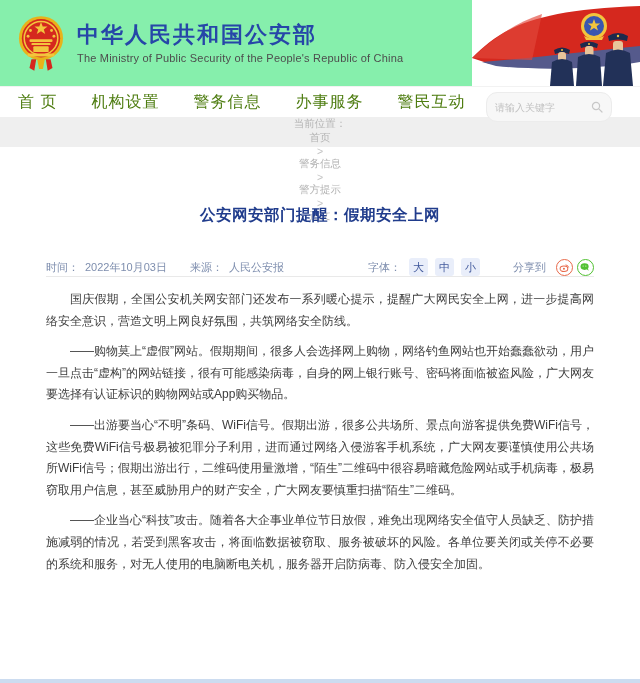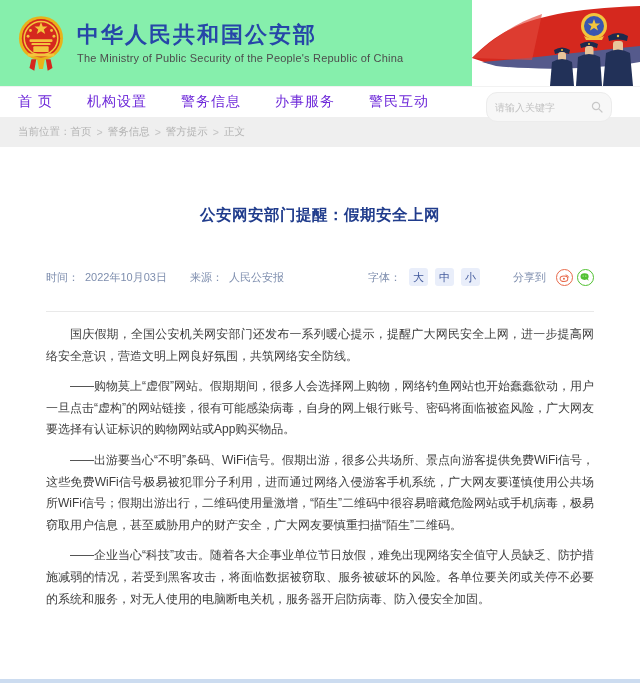--- a/index.html
+++ b/index.html
@@ -9,35 +9,35 @@
   
   .header { height:86px; background:#86efac; position:relative; display:flex; align-items:center; padding-left:18px; }
   .emblem { width:46px; height:60px; flex:0 0 auto; }
   .titles { margin-left:13px; }
   .site-title { font-size:22px; font-weight:bold; color:#2646a8; letter-spacing:2px; line-height:1.2; }
   .site-sub { font-size:11px; color:#4d4d4d; margin-top:4px; letter-spacing:0.2px; }
   .police-art { position:absolute; right:0; top:0; width:168px; height:86px; }
 
   
   .nav { height:31px; background:#fff; border-top:1px solid #f2f2f2; display:flex; align-items:center; padding:0 18px; position:relative; }
-  .nav-item { font-size:14px; color:#6d28d9; margin-right:34px; cursor:pointer; letter-spacing:1px; }
+  .nav-item { font-size:16px; color:#4d7c0f; margin-right:34px; cursor:pointer; letter-spacing:1px; }
   .search-box { position:absolute; right:28px; top:5px; width:126px; height:30px; background:#f7f7f7; border:1px solid #ececec; border-radius:11px; display:flex; align-items:center; padding:0 8px; }
   .search-box input { border:none; outline:none; background:transparent; width:100%; font-size:10px; color:#666; font-family:inherit; }
   .search-box input::placeholder { color:#c2c2c2; }
   .search-icon { width:12px; height:12px; flex:0 0 auto; cursor:pointer; }
 
   
-  .breadcrumb { height:30px; background:#efefef; display:flex; align-items:center; padding:0 18px; font-size:10.5px; color:#b3b3b3; }
+  .breadcrumb { height:30px; background:#efefef; display:flex; align-items:center; padding:0 0; font-size:10.5px; color:#b3b3b3;flex-direction:column; }
   .crumb { color:#b3b3b3; cursor:pointer; }
   .crumb-sep { margin:0 5px; color:#c3c3c3; }
 
   
   .main { padding:0 46px; background:#fff; }
   .article-title { margin-top:58px; text-align:center; font-size:15.5px; font-weight:bold; color:#203c8c; letter-spacing:0.5px; }
-  .meta-row { margin-top:42px; display:flex; align-items:center; justify-content:space-between; font-size:11px; color:#7e8eae; padding-bottom:25px; border-bottom:1px solid #e9e9e9; }
+  .meta-row { margin-top:32px; display:flex; align-items:center; justify-content:space-between; font-size:11px; color:#7e8eae; padding-bottom:0; border-bottom:1px solid #e9e9e9; }
   .meta-left span { margin-right:6px; }
   .meta-right { display:flex; align-items:center;justify-content:flex-end; }
   .font-label { margin-right:8px; }
   .font-btn { display:inline-block; width:19px; height:18px; line-height:18px; text-align:center; background:#e9eefa; color:#41599c; border-radius:3px; font-size:11px; margin-right:7px; cursor:pointer; }
   .share-label { margin-left:26px; margin-right:6px; color:#7e8eae; }
   .share-icon { width:17px; height:17px; border-radius:50%; display:inline-flex; align-items:center; justify-content:center; margin-left:4px; cursor:pointer; }
   .share-weibo { border:1px solid #e8694a; }
   .share-wechat { border:1px solid #50c131; }
 
   .body-text p { font-size:12px; color:#3d3d3d; line-height:1.8; text-indent:2em; margin:9px 0; text-align:justify; }

